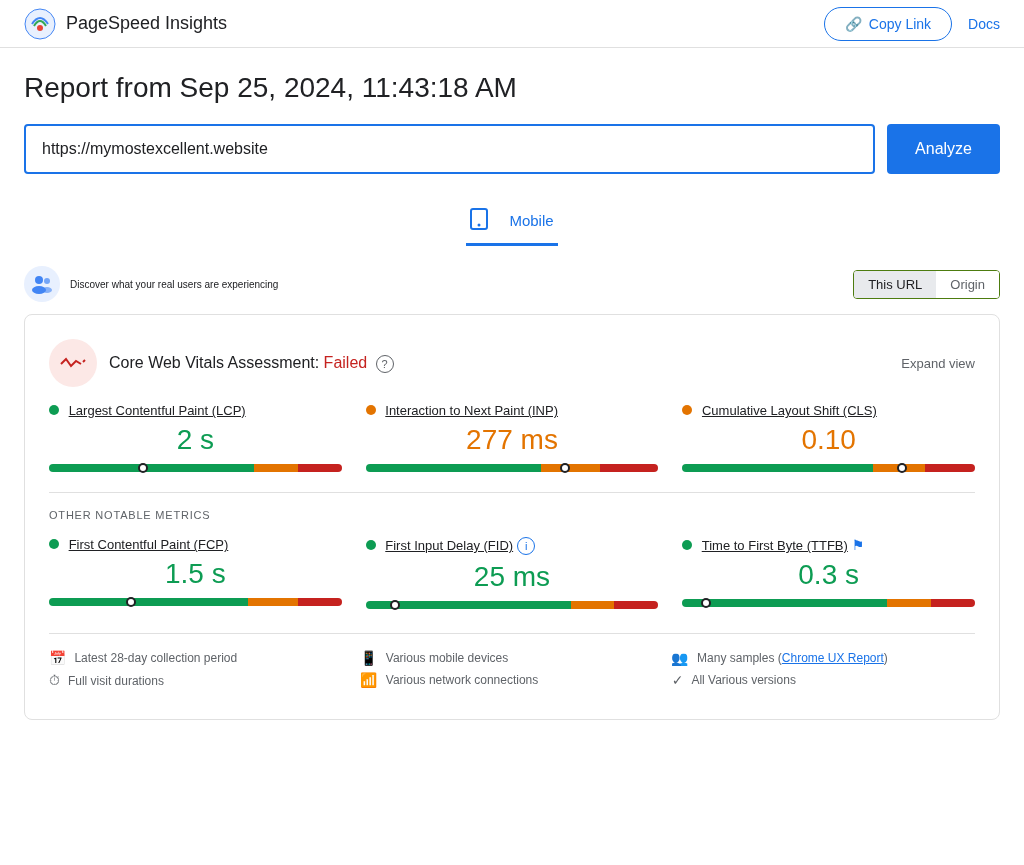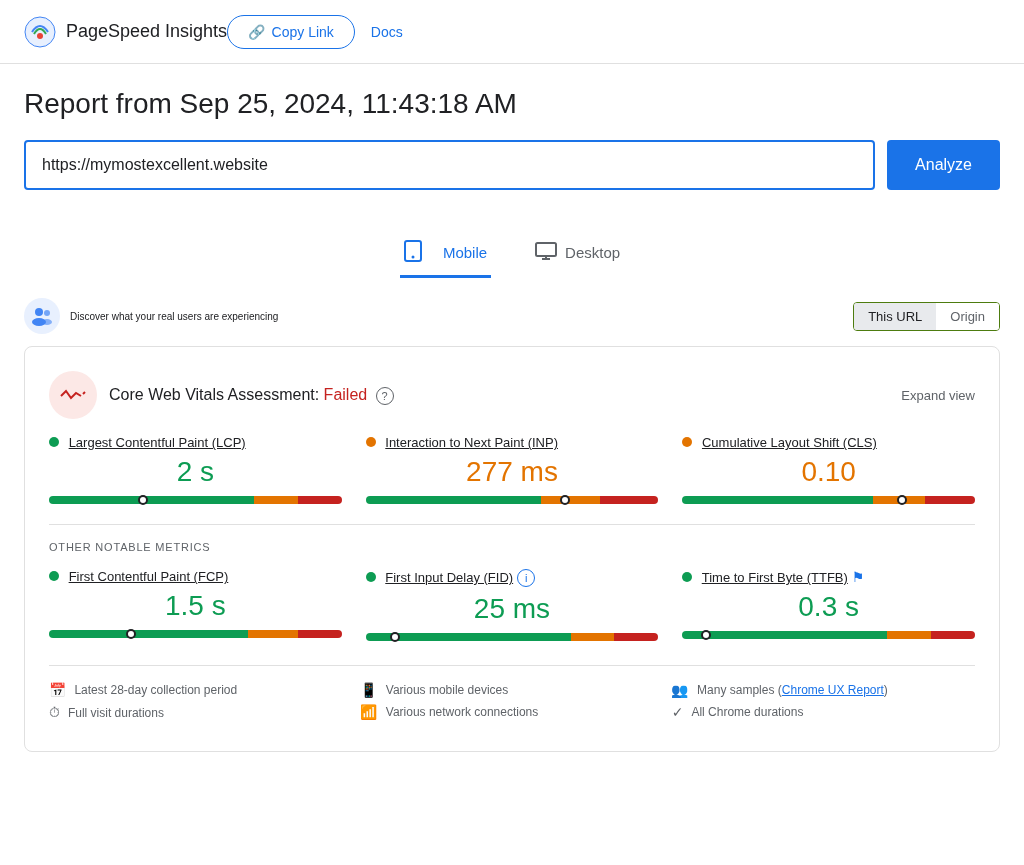--- a/index.html
+++ b/index.html
@@ -1,40 +1,40 @@
 <!DOCTYPE html>
 <html><head>
   <meta charset="utf-8">
   <style>
     * { box-sizing: border-box; margin: 0; padding: 0; }
     body { font-family: 'Google Sans', Arial, sans-serif; background: #fff; color: #202124; font-size: 14px; }
 
     
     .header {
-      display: flex; align-items: center; 
-      padding: 0 24px; height: 64px; border-bottom: 1px solid #e0e0e0;
+      display: flex; align-items: center; justify-content: space-between;
+      padding: 0 24px; height: 48px; border-bottom: 1px solid #e0e0e0;
     }
     .header-logo { display: flex; align-items: center; gap: 10px; }
     .logo-icon { width: 32px; height: 32px; }
     .logo-text { font-size: 18px; font-weight: 400; color: #202124; }
     .header-actions { display: flex; align-items: center; gap: 16px; }
     .copy-link-btn {
       display: flex; align-items: center; gap: 6px;
       border: 1px solid #1a73e8; color: #1a73e8; background: #fff;
       padding: 8px 20px; border-radius: 20px; cursor: pointer; font-size: 14px; font-weight: 500;
     }
     .docs-link { color: #1a73e8; text-decoration: none; font-size: 14px; font-weight: 500; cursor: pointer; }
 
     
     .main { padding: 24px 24px 0 24px; max-width: 1024px; }
 
     .report-title { font-size: 28px; font-weight: 400; color: #202124; margin-bottom: 20px; }
 
     
-    .url-bar { display: flex; gap: 12px; margin-bottom: 40px; }
+    .url-bar { display: flex; gap: 12px; margin-bottom: 24px; }
     .url-input {
       flex: 1; padding: 14px 16px; font-size: 16px;
       border: 2px solid #1a73e8; border-radius: 4px; outline: none; color: #202124;
     }
     .analyze-btn {
       background: #1a73e8; color: #fff; border: none; border-radius: 4px;
       padding: 14px 28px; font-size: 16px; font-weight: 500; cursor: pointer;
     }
 
     
@@ -151,29 +151,20 @@
   <div class="tabs">
     <div class="tab active">
       <span>
         <svg width="18" height="22" viewBox="0 0 18 22" fill="none" xmlns="http://www.w3.org/2000/svg">
           <rect x="1" y="1" width="16" height="20" rx="2" stroke="#1a73e8" stroke-width="2"></rect>
           <circle cx="9" cy="17" r="1.5" fill="#1a73e8"></circle>
         </svg>
       </span>
       <span>Mobile</span>
     </div>
-    <div class="tab">
-      <span>
-        <svg width="22" height="18" viewBox="0 0 22 18" fill="none" xmlns="http://www.w3.org/2000/svg">
-          <rect x="1" y="1" width="20" height="13" rx="1.5" stroke="#5f6368" stroke-width="2"></rect>
-          <path d="M7 17 H15 M11 14 V17" stroke="#5f6368" stroke-width="2"></path>
-        </svg>
-      </span>
-      <span>Desktop</span>
-    </div>
   </div>
 
   <div class="real-users-bar">
     <div class="real-users-left">
       <div class="users-icon">
         <svg width="22" height="20" viewBox="0 0 22 20" fill="none" xmlns="http://www.w3.org/2000/svg">
           <circle cx="8" cy="6" r="4" fill="#4285f4"></circle>
           <circle cx="16" cy="7" r="3" fill="#4285f4" opacity="0.7"></circle>
           <ellipse cx="8" cy="16" rx="7" ry="4" fill="#4285f4"></ellipse>
           <ellipse cx="16" cy="16" rx="5" ry="3" fill="#4285f4" opacity="0.6"></ellipse>
@@ -338,20 +329,20 @@
 
   <div>
 
       <div class="footer-item">
         <span class="footer-icon">👥</span>
         <span>Many samples (<a class="footer-link">Chrome UX Report</a>)</span>
       </div>
 
       <div class="footer-item">
         <span class="footer-icon">✓</span>
-        <span>All Chrome durations</span>
+        <span>All Various versions</span>
       </div>
 
   </div>
 </div>
   </div>
 
 </div>
 
 </body></html>

